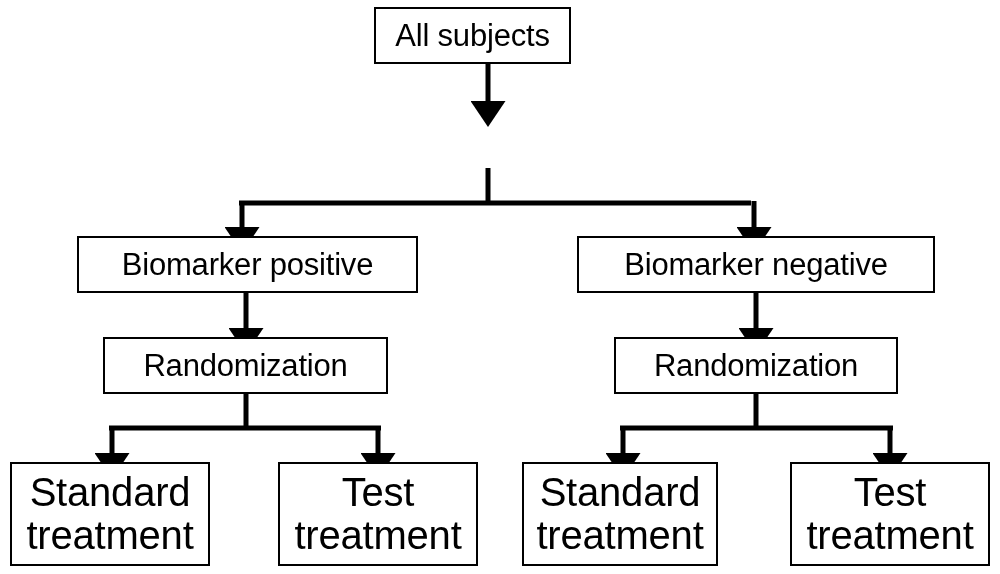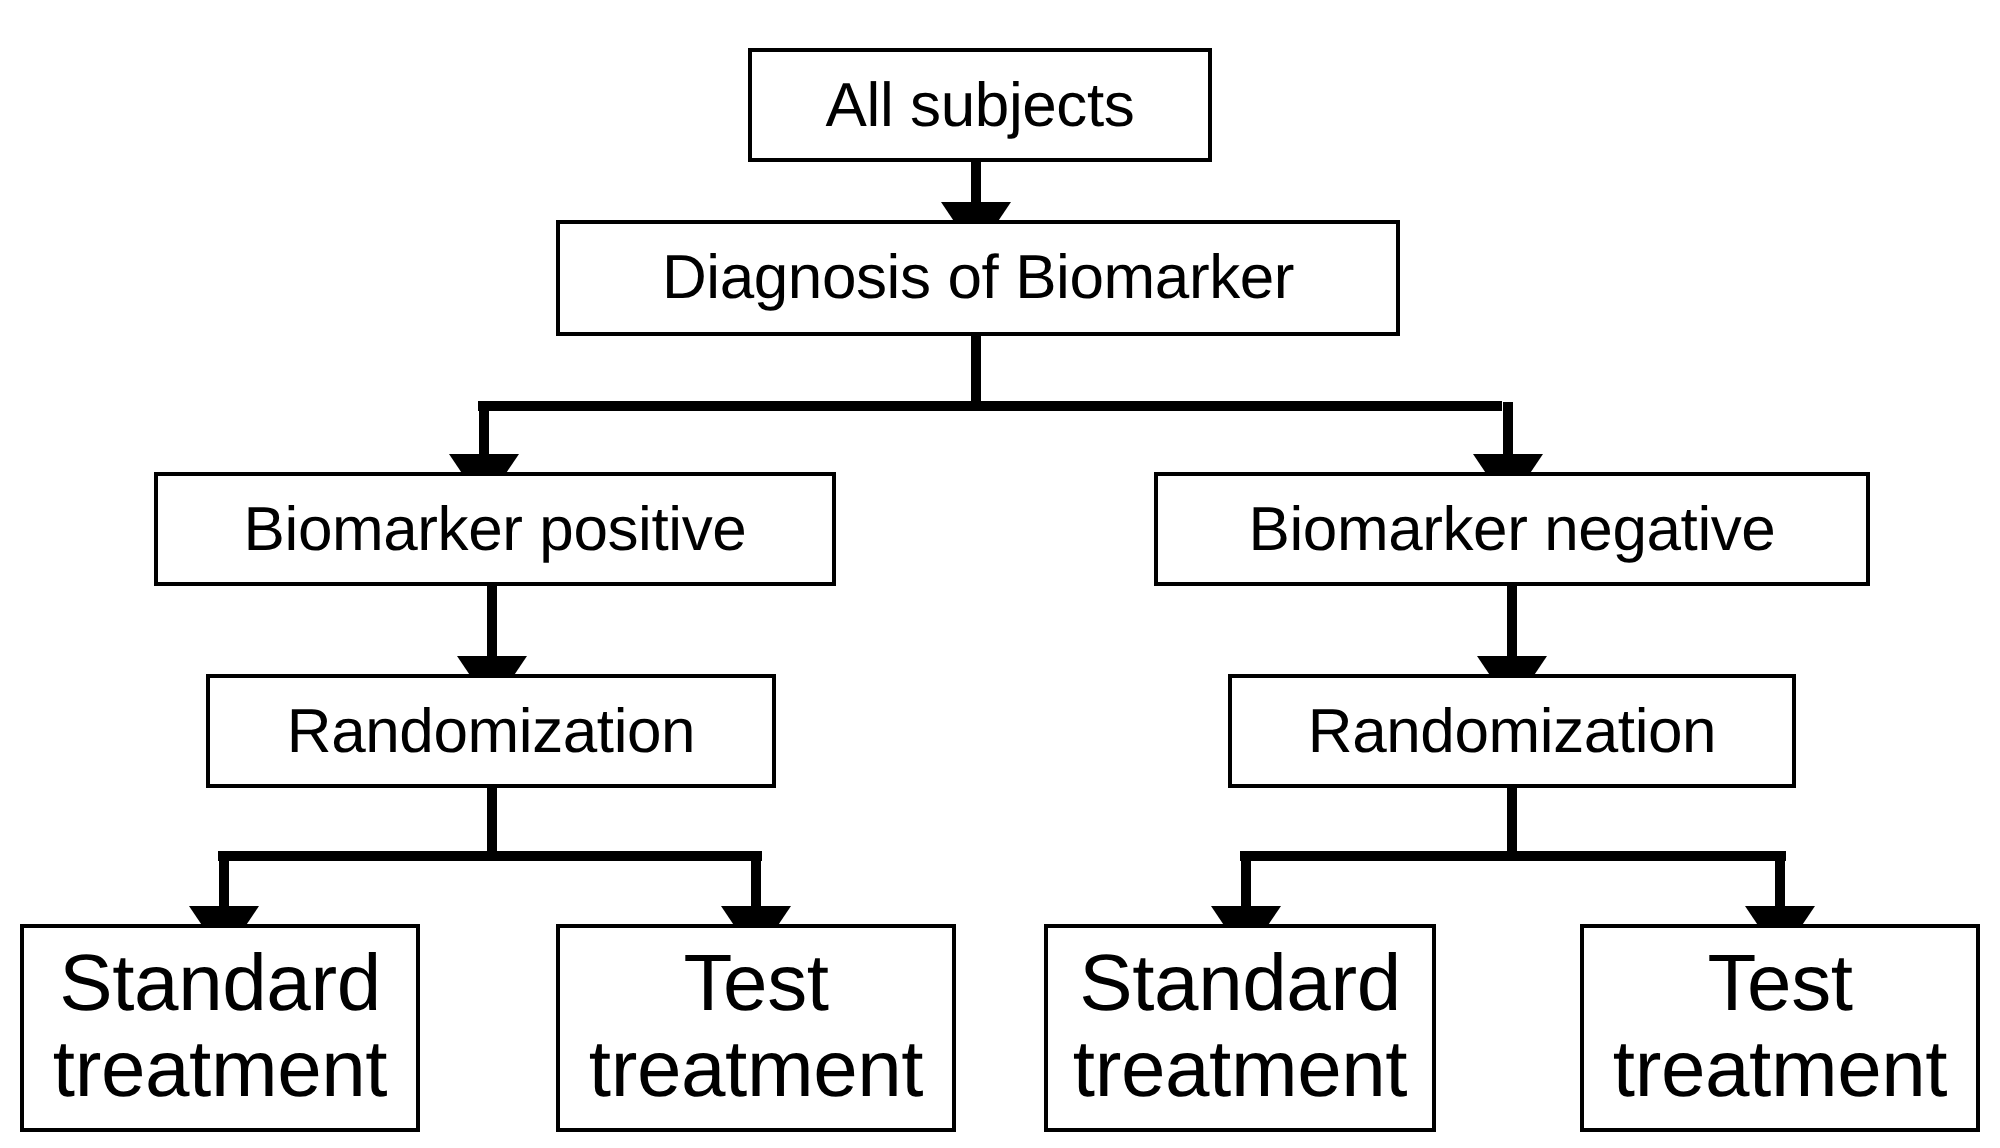--- a/index.html
+++ b/index.html
@@ -90,27 +90,24 @@
     </g>
 
     <g>
       <line x1="756" y1="394" x2="756" y2="428" stroke="#000000" stroke-width="5"></line>
       <line x1="620" y1="428" x2="893" y2="428" stroke="#000000" stroke-width="5"></line>
       <line x1="623" y1="426" x2="623" y2="456" stroke="#000000" stroke-width="5" marker-end="url(#arrowhead)"></line>
       <line x1="890" y1="426" x2="890" y2="456" stroke="#000000" stroke-width="5" marker-end="url(#arrowhead)"></line>
     </g>
   </svg>
 
-  <div class="node-box size-lg" style="left:374px; top:24px; width:232px; height:57px;">
+  <div class="node-box size-lg" style="left:374px; top:7px; width:197px; height:57px;">
     <span class="node-label">All subjects</span>
   </div>
 
-  <div class="node-box size-lg" style="left:278px; top:110px; width:422px; height:58px;">
-    <span class="node-label">Diagnosis of Biomarker</span>
-  </div>
 
   <div class="node-box size-lg" style="left:577px; top:236px; width:358px; height:57px;">
     <span class="node-label">Biomarker negative</span>
   </div>
 
   <div class="node-box size-lg" style="left:77px; top:236px; width:341px; height:57px;">
     <span class="node-label">Biomarker positive</span>
   </div>
 
   <div class="node-box size-lg" style="left:103px; top:337px; width:285px; height:57px;">

